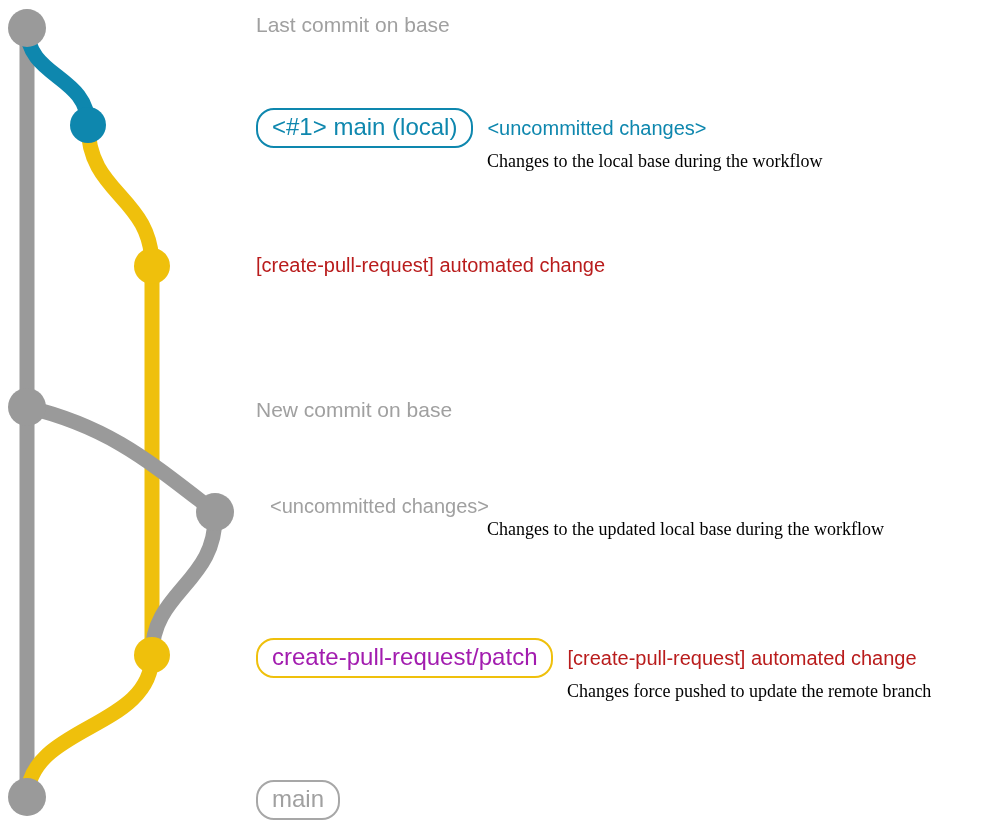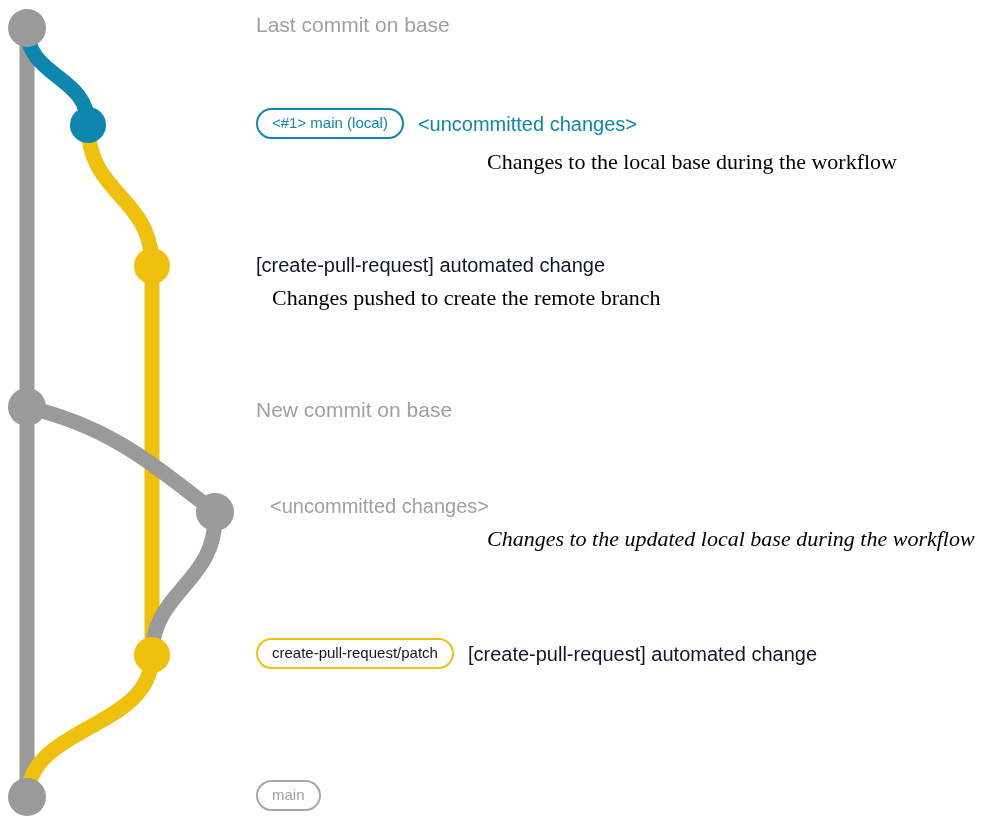--- a/index.html
+++ b/index.html
@@ -48,65 +48,65 @@
 
   .badge {
     display: inline-flex;
     align-items: center;
     justify-content: center;
     box-sizing: border-box;
     border: 2px solid #8e8e8e;
     border-radius: 18px;
     color: #8e8e8e;
     padding: 5px 14px 7px 14px;
-    font-size: 15px;
+    font-size: 24px;
     line-height: 1;
     font-family: "Liberation Sans", sans-serif;
     white-space: nowrap;
   }
   .badge.blue {
     border-color: #0e87ae;
     color: #0e87ae;
   }
   .badge.yellow {
     border-color: #efc00c;
-    color: #0f172a;
+    color: #a21caf;
   }
   .badge.gray {
     border-color: #a7a7a7;
     color: #a0a0a0;
   }
 
   .subject {
     font-size: 20px;
     line-height: 1;
     font-family: "Liberation Sans", sans-serif;
     white-space: nowrap;
     margin-left: 14px;
   }
   .subject.blue  { color: #0e87ae; }
-  .subject.yellow{ color: #0f172a; }
+  .subject.yellow{ color: #b91c1c; }
   .subject.gray  { color: #a0a0a0; }
   .subject.nomargin { margin-left: 0; }
 
   .heading {
     font-size: 21px;
     line-height: 1;
     color: #a0a0a0;
     font-family: "Liberation Sans", sans-serif;
     white-space: nowrap;
   }
 
   .desc {
     font-family: "Liberation Serif", serif;
-    font-size: 22px;
+    font-size: 18px;
     line-height: 1;
     color: #000000;
     white-space: nowrap;
-    margin-top: 12px;
+    margin-top: 4px;
   }
 </style>
 </head>
 <body>
 
 <svg id="graph-layer" viewBox="0 0 981 827" width="981" height="827" xmlns="http://www.w3.org/2000/svg">
 
   <path d="M 27 28 L 27 407 L 27 797" fill="none" stroke="#9a9a9a" stroke-width="15" stroke-linecap="round"></path>
 
   <path d="M 27 28 C 27 78, 88 75, 88 125" fill="none" stroke="#0e87ae" stroke-width="15" stroke-linecap="round"></path>
@@ -143,41 +143,41 @@
       <span class="badge blue">&lt;#1&gt; main (local)</span>
       <span class="subject blue">&lt;uncommitted changes&gt;</span>
     </div>
     <div class="desc" style="margin-left:231px;">Changes to the local base during the workflow</div>
   </div>
 
   <div class="row" style="left:256px; top:255px;">
     <div class="row-main">
       <span class="subject yellow nomargin">[create-pull-request] automated change</span>
     </div>
-    <div class="desc" style="margin-left:16px;">Changes pushed to create the remote branch</div>
   </div>
 
   <div class="row" style="left:256px; top:399px;align-items:center;">
     <div class="row-main">
       <span class="heading">New commit on base</span>
     </div>
   </div>
 
   <div class="row" style="left:256px; top:496px;">
     <div class="row-main">
       <span class="subject gray">&lt;uncommitted changes&gt;</span>
     </div>
-    <div class="desc" style="margin-left:231px;font-style:italic;">Changes to the updated local base during the workflow</div>
+    <div class="desc" style="margin-left:231px;">Changes to the updated local base during the workflow</div>
   </div>
 
   <div class="row" style="left:256px; top:638px;">
     <div class="row-main">
       <span class="badge yellow">create-pull-request/patch</span>
       <span class="subject yellow">[create-pull-request] automated change</span>
     </div>
+    <div class="desc" style="margin-left:311px;">Changes force pushed to update the remote branch</div>
   </div>
 
   <div class="row" style="left:256px; top:780px;">
     <div class="row-main">
       <span class="badge gray">main</span>
     </div>
   </div>
 
 </div>
 

